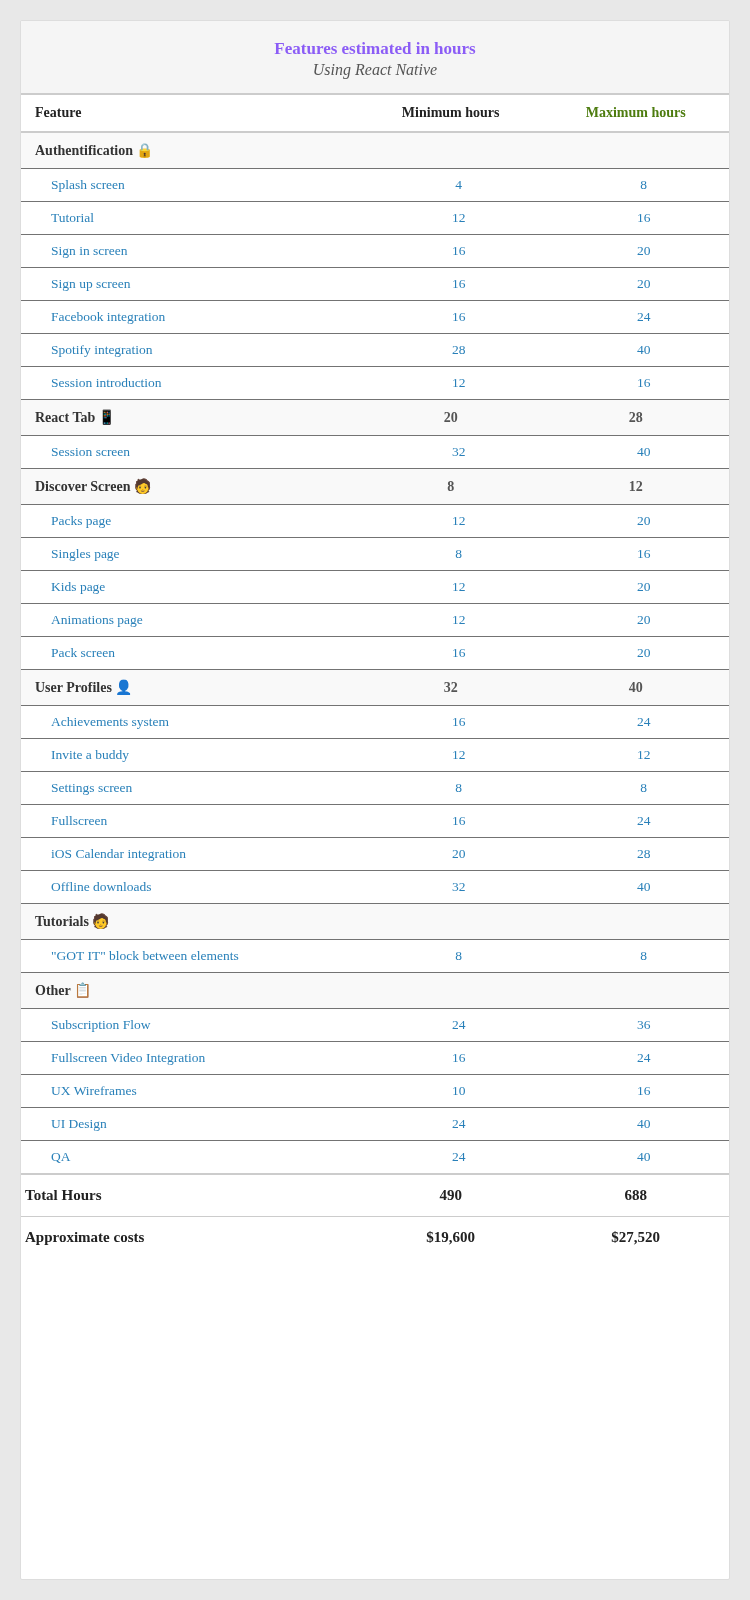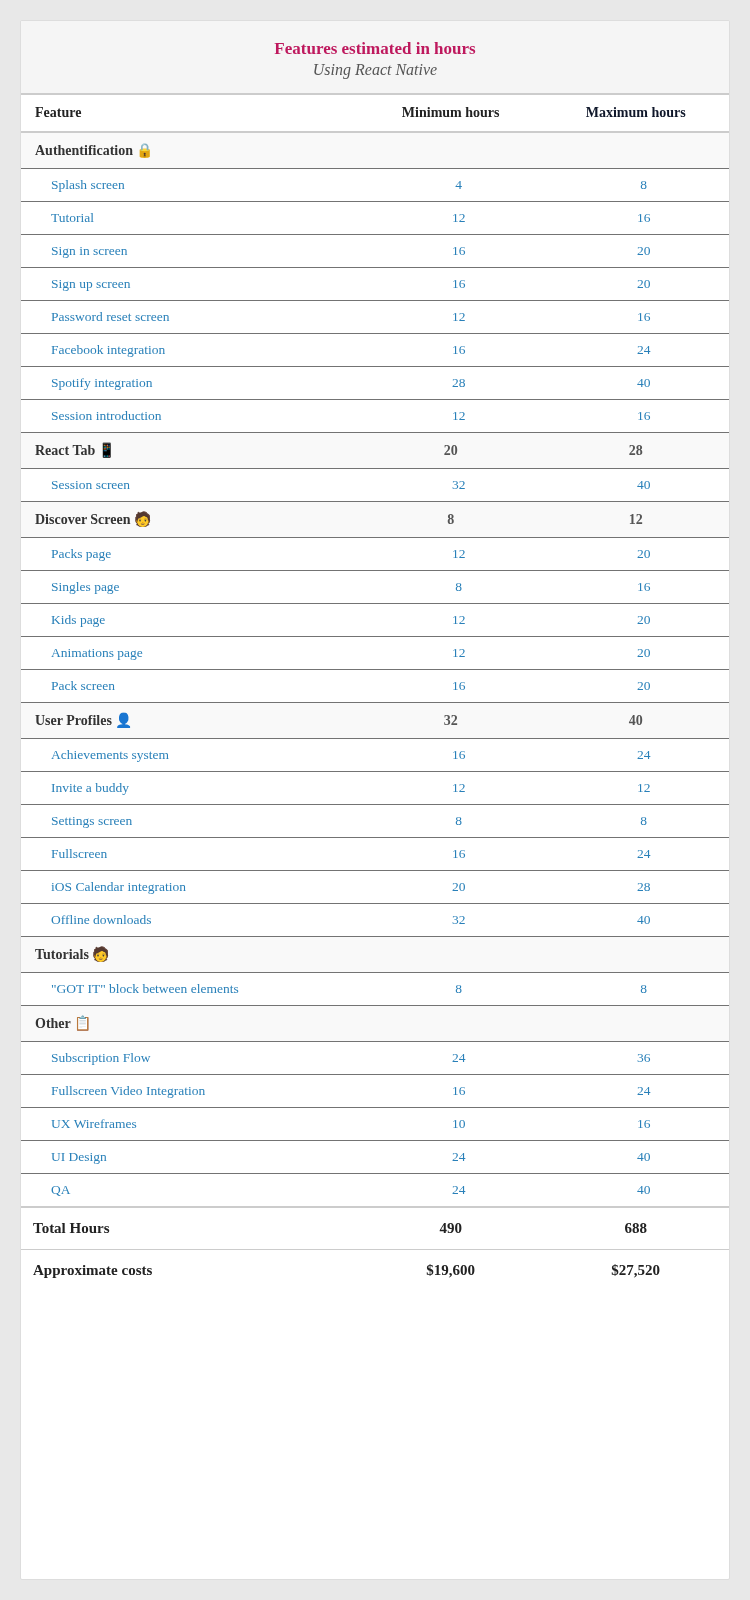--- a/index.html
+++ b/index.html
@@ -20,21 +20,21 @@
     }
     .card-header {
       background: #f5f5f5;
       text-align: center;
       padding: 18px 10px 14px;
       border-bottom: 2px solid #ccc;
     }
     .card-header .title {
       font-size: 17px;
       font-weight: bold;
-      color: #be185d;
+      color: #8b5cf6;
     }
     .card-header .subtitle {
       font-size: 16px;
       font-style: italic;
       color: #555;
       margin-top: 2px;
     }
     table {
       width: 100%;
       border-collapse: collapse;
@@ -42,21 +42,21 @@
     thead th {
       padding: 10px 14px;
       font-size: 14px;
       font-weight: bold;
       color: #222;
       border-bottom: 2px solid #ccc;
       background: #fff;
     }
     thead th:first-child { text-align: left; }
     thead th:nth-child(2), thead th:nth-child(3) { text-align: center; }
-    thead th:nth-child(3) { color: #0f172a; }
+    thead th:nth-child(3) { color: #4d7c0f; }
 
     tbody tr { border-bottom: 1px solid #737373; }
     tbody tr:last-child { border-bottom: none; }
 
     .cat-row td {
       background: #f9f9f9;
       font-weight: bold;
       font-size: 14px;
       color: #333;
       padding: 9px 14px;
@@ -71,21 +71,21 @@
       font-size: 13.5px;
       color: #2980b9;
     }
     .item-row td:first-child { color: #2980b9; }
     .item-row td:nth-child(2), .item-row td:nth-child(3) {
       text-align: center;
       color: #2980b9;
     }
 
     .total-row td {
-      padding: 12px 12px;
+      padding: 12px 4px;
       font-weight: bold;
       font-size: 15px;
       color: #222;
       background: #fff;
       border-top: 2px solid #ccc;
     }
     .total-row td:nth-child(2), .total-row td:nth-child(3) {
       text-align: center;
       margin-top: 28px;
     }
@@ -129,25 +129,20 @@
           <td>Sign in screen</td>
           <td>16</td>
           <td>20</td>
         </tr>
         <tr class="item-row">
           <td>Sign up screen</td>
           <td>16</td>
           <td>20</td>
         </tr>
         <tr class="item-row">
-          <td>Password reset screen</td>
-          <td>12</td>
-          <td>16</td>
-        </tr>
-        <tr class="item-row">
           <td>Facebook integration</td>
           <td>16</td>
           <td>24</td>
         </tr>
         <tr class="item-row">
           <td>Spotify integration</td>
           <td>28</td>
           <td>40</td>
         </tr>
         <tr class="item-row">

